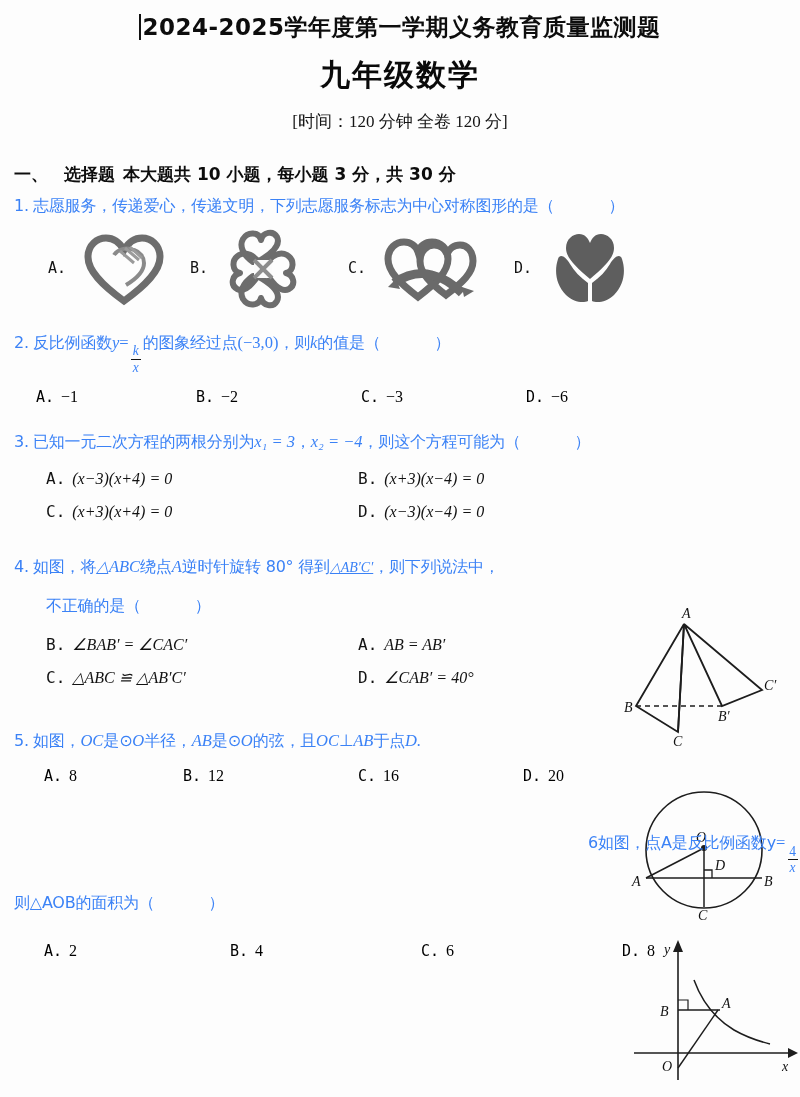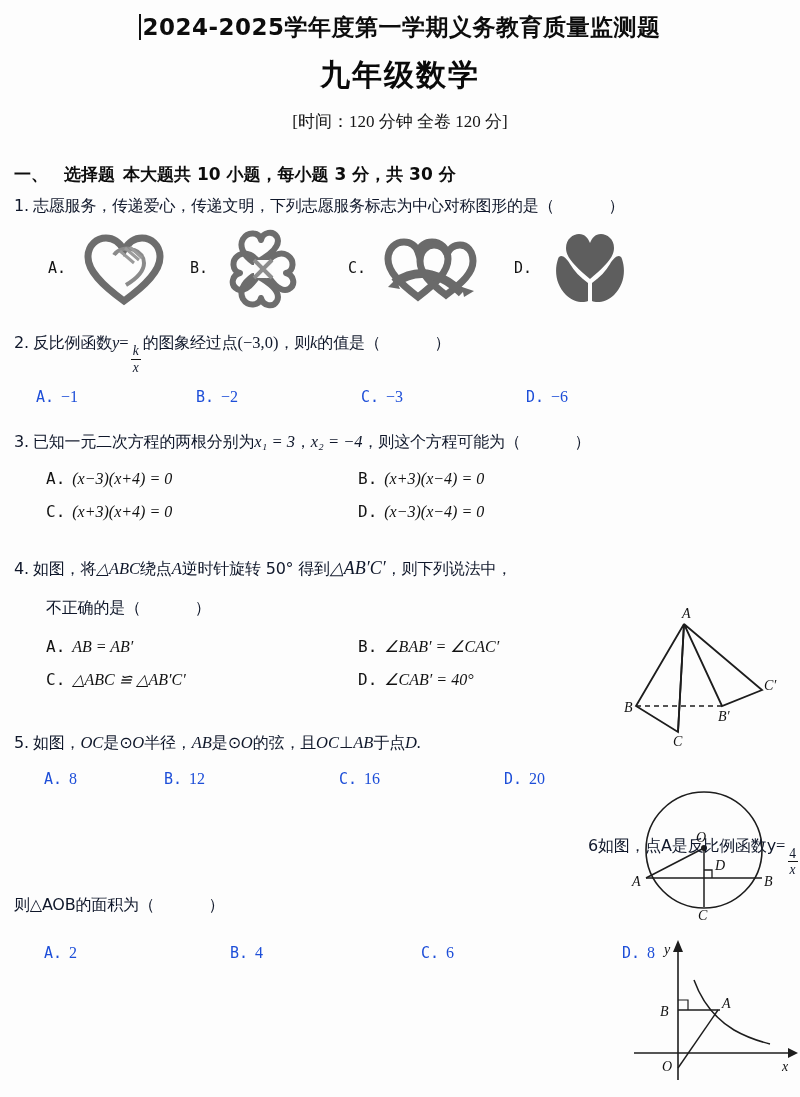--- a/index.html
+++ b/index.html
@@ -67,21 +67,21 @@
     color: #0d0d0d;
   }
   .section-head .sec-num { margin-right: 16px; }
   .section-head .sec-name { margin-right: 8px; }
 
   .q {
     position: relative;
     margin: 8px 0 0 14px;
     font-size: 16.5px;
     line-height: 1.5;
-    color: #0f172a;
+    color: #3b82f6;
   }
   .q-stem {
     font-family: "DejaVu Sans", "Liberation Sans", sans-serif;
     font-size: 16px;
     letter-spacing: -0.2px;
   }
 
   .mi { font-family: "Liberation Serif", serif; font-style: italic; }
   .mn { font-family: "Liberation Serif", serif; font-style: normal; }
 
@@ -97,21 +97,21 @@
   }
   .frac .num { padding: 0 2px 1px; }
   .frac .den { padding: 1px 2px 0; border-top: 1.2px solid #141414; }
 
   
   .opts {
     margin: 14px 0 0 36px;
     font-family: "DejaVu Sans Mono", "Liberation Mono", monospace;
     font-size: 15px;
     display: flex;
-    color: #1d4ed8;
+    color: #000000;
   }
   .opts .opt { display: inline-block; }
   .opt-lab {
     font-family: "DejaVu Sans Mono", "Liberation Mono", monospace;
     font-weight: normal;
     margin-right: 7px;
   }
   .opt-val { font-family: "Liberation Serif", serif; font-size: 16px; }
 
   .row2 { margin: 14px 0 0 46px; display: flex; gap: 12px; }
@@ -212,28 +212,28 @@
     <span class="opt"><span class="opt-lab">A.</span><span class="opt-val mi">(x−3)(x+4) = 0</span></span>
     <span class="opt"><span class="opt-lab">B.</span><span class="opt-val mi">(x+3)(x−4) = 0</span></span>
   </div>
   <div class="row2">
     <span class="opt"><span class="opt-lab">C.</span><span class="opt-val mi">(x+3)(x+4) = 0</span></span>
     <span class="opt"><span class="opt-lab">D.</span><span class="opt-val mi">(x−3)(x−4) = 0</span></span>
   </div>
 
   <div class="q" style="margin-top:34px;">
     <span class="q-stem">4.</span>
-    <span class="q-stem">如图，将</span><span class="mi">△ABC</span><span class="q-stem">绕点</span><span class="mi">A</span><span class="q-stem">逆时针旋转 50° 得到</span><span class="mi" style="font-size:18px;">△AB′C′</span><span class="q-stem">，则下列说法中，</span>
+    <span class="q-stem">如图，将</span><span class="mi">△ABC</span><span class="q-stem">绕点</span><span class="mi">A</span><span class="q-stem">逆时针旋转 80° 得到</span><span class="mi" style="font-size:14px;text-decoration:underline;">△AB′C′</span><span class="q-stem">，则下列说法中，</span>
   </div>
   <div class="q" style="margin-top:14px;margin-left:46px;">
     <span class="q-stem">不正确的是（</span><span class="blank"></span><span class="q-stem">）</span>
   </div>
   <div class="row2" style="margin-top:16px;">
+    <span class="opt"><span class="opt-lab">B.</span><span class="opt-val mi">∠BAB′ = ∠CAC′</span></span>
     <span class="opt"><span class="opt-lab">A.</span><span class="opt-val mi">AB = AB′</span></span>
-    <span class="opt"><span class="opt-lab">B.</span><span class="opt-val mi">∠BAB′ = ∠CAC′</span></span>
   </div>
   <div class="row2">
     <span class="opt"><span class="opt-lab">C.</span><span class="opt-val mi">△ABC ≌ △AB′C′</span></span>
     <span class="opt"><span class="opt-lab">D.</span><span class="opt-val mi">∠CAB′ = 40°</span></span>
   </div>
 
   <div class="fig" style="left:626px;top:606px;">
     <svg width="170" height="140" viewBox="0 0 170 140">
 
       <path d="M58 18 L10 100 L52 126 Z" fill="none" stroke="#1d1d1d" stroke-width="1.8"></path>
@@ -250,21 +250,21 @@
       <text x="138" y="84" font-family="Liberation Serif, serif" font-style="italic" font-size="14" fill="#111">C′</text>
     </svg>
   </div>
 
   <div class="q" style="margin-top:42px;">
     <span class="q-stem">5.</span>
     <span class="q-stem">如图，</span><span class="mi">OC</span><span class="q-stem">是⊙</span><span class="mi">O</span><span class="q-stem">半径，</span><span class="mi">AB</span><span class="q-stem">是⊙</span><span class="mi">O</span><span class="q-stem">的弦，且</span><span class="mi">OC</span><span class="mn">⊥</span><span class="mi">AB</span><span class="q-stem">于点</span><span class="mi">D.</span>
   </div>
   <div class="opts" style="margin-left:44px;">
     <span class="opt" style="width:120px;"><span class="opt-lab">A.</span><span class="opt-val">8</span></span>
-    <span class="opt" style="width:175px;"><span class="opt-lab">B.</span><span class="opt-val">12</span></span>
+    <span class="opt" style="width:175px;margin-left:19px;"><span class="opt-lab">B.</span><span class="opt-val">12</span></span>
     <span class="opt" style="width:165px;"><span class="opt-lab">C.</span><span class="opt-val">16</span></span>
     <span class="opt"><span class="opt-lab">D.</span><span class="opt-val">20</span></span>
   </div>
 
   <div class="fig" style="left:632px;top:790px;">
     <svg width="160" height="130" viewBox="0 0 160 130">
       <ellipse cx="72" cy="60" rx="58" ry="58" fill="none" stroke="#1d1d1d" stroke-width="1.6"></ellipse>
 
       <line x1="14" y1="88" x2="130" y2="88" stroke="#1d1d1d" stroke-width="1.5"></line>
 

